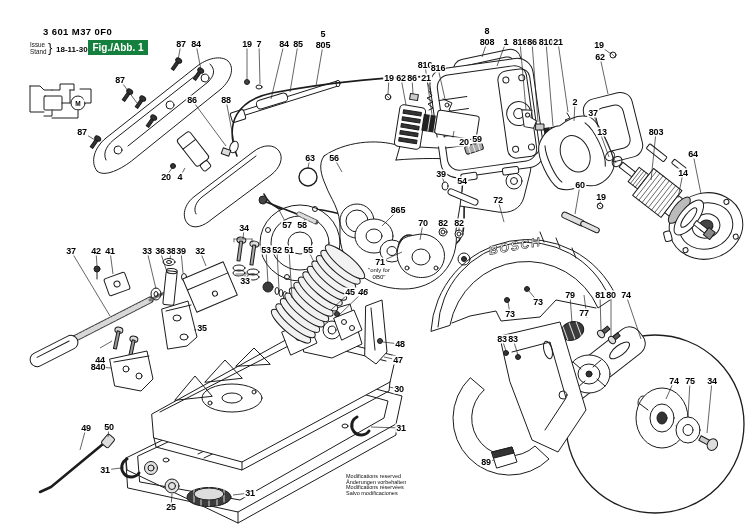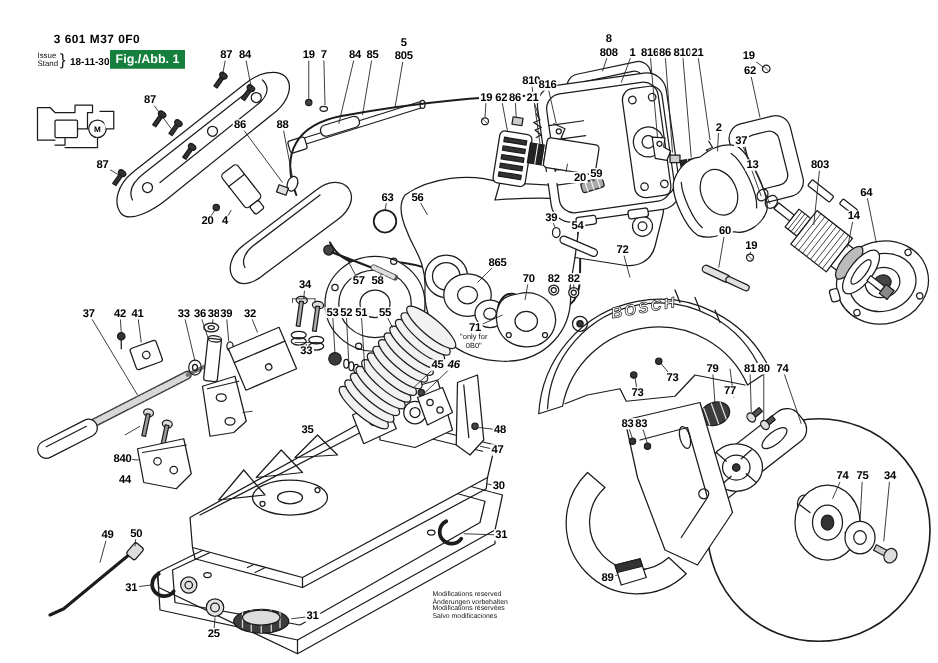--- a/index.html
+++ b/index.html
@@ -651,22 +651,22 @@
       <span class="callout" style="left: 200px; top: 251px;">32</span>
       <span class="callout" style="left: 244px; top: 228px;">34</span>
       <span class="callout" style="left: 245px; top: 281px;">33</span>
       <span class="callout" style="left: 266px; top: 250px;">53</span>
       <span class="callout" style="left: 277px; top: 250px;">52</span>
       <span class="callout" style="left: 289px; top: 250px;">51</span>
       <span class="callout" style="left: 308px; top: 250px;">55</span>
       <span class="callout" style="left: 380px; top: 262px;">71</span>
       <span class="callout" style="left: 350px; top: 292px;">45</span>
       <span class="callout" style="left: 363px; top: 292px; font-style: italic;">46</span>
-      <span class="callout" style="left: 202px; top: 344px; margin-left: 44px;">35</span>
-      <span class="callout" style="left: 100px; top: 360px; margin-top: 24px;">44</span>
+      <span class="callout" style="left: 202px; top: 328px;">35</span>
+      <span class="callout" style="left: 100px; top: 360px;">44</span>
       <span class="callout" style="left: 98px; top: 367px;">840</span>
       <span class="callout" style="left: 400px; top: 344px;">48</span>
       <span class="callout" style="left: 398px; top: 360px;">47</span>
       <span class="callout" style="left: 399px; top: 389px;">30</span>
       <span class="callout" style="left: 401px; top: 428px;">31</span>
       <span class="callout" style="left: 570px; top: 295px;">79</span>
       <span class="callout" style="left: 584px; top: 295px; margin-top: 18px;">77</span>
       <span class="callout" style="left: 600px; top: 295px;">81</span>
       <span class="callout" style="left: 611px; top: 295px;">80</span>
       <span class="callout" style="left: 626px; top: 295px;">74</span>

